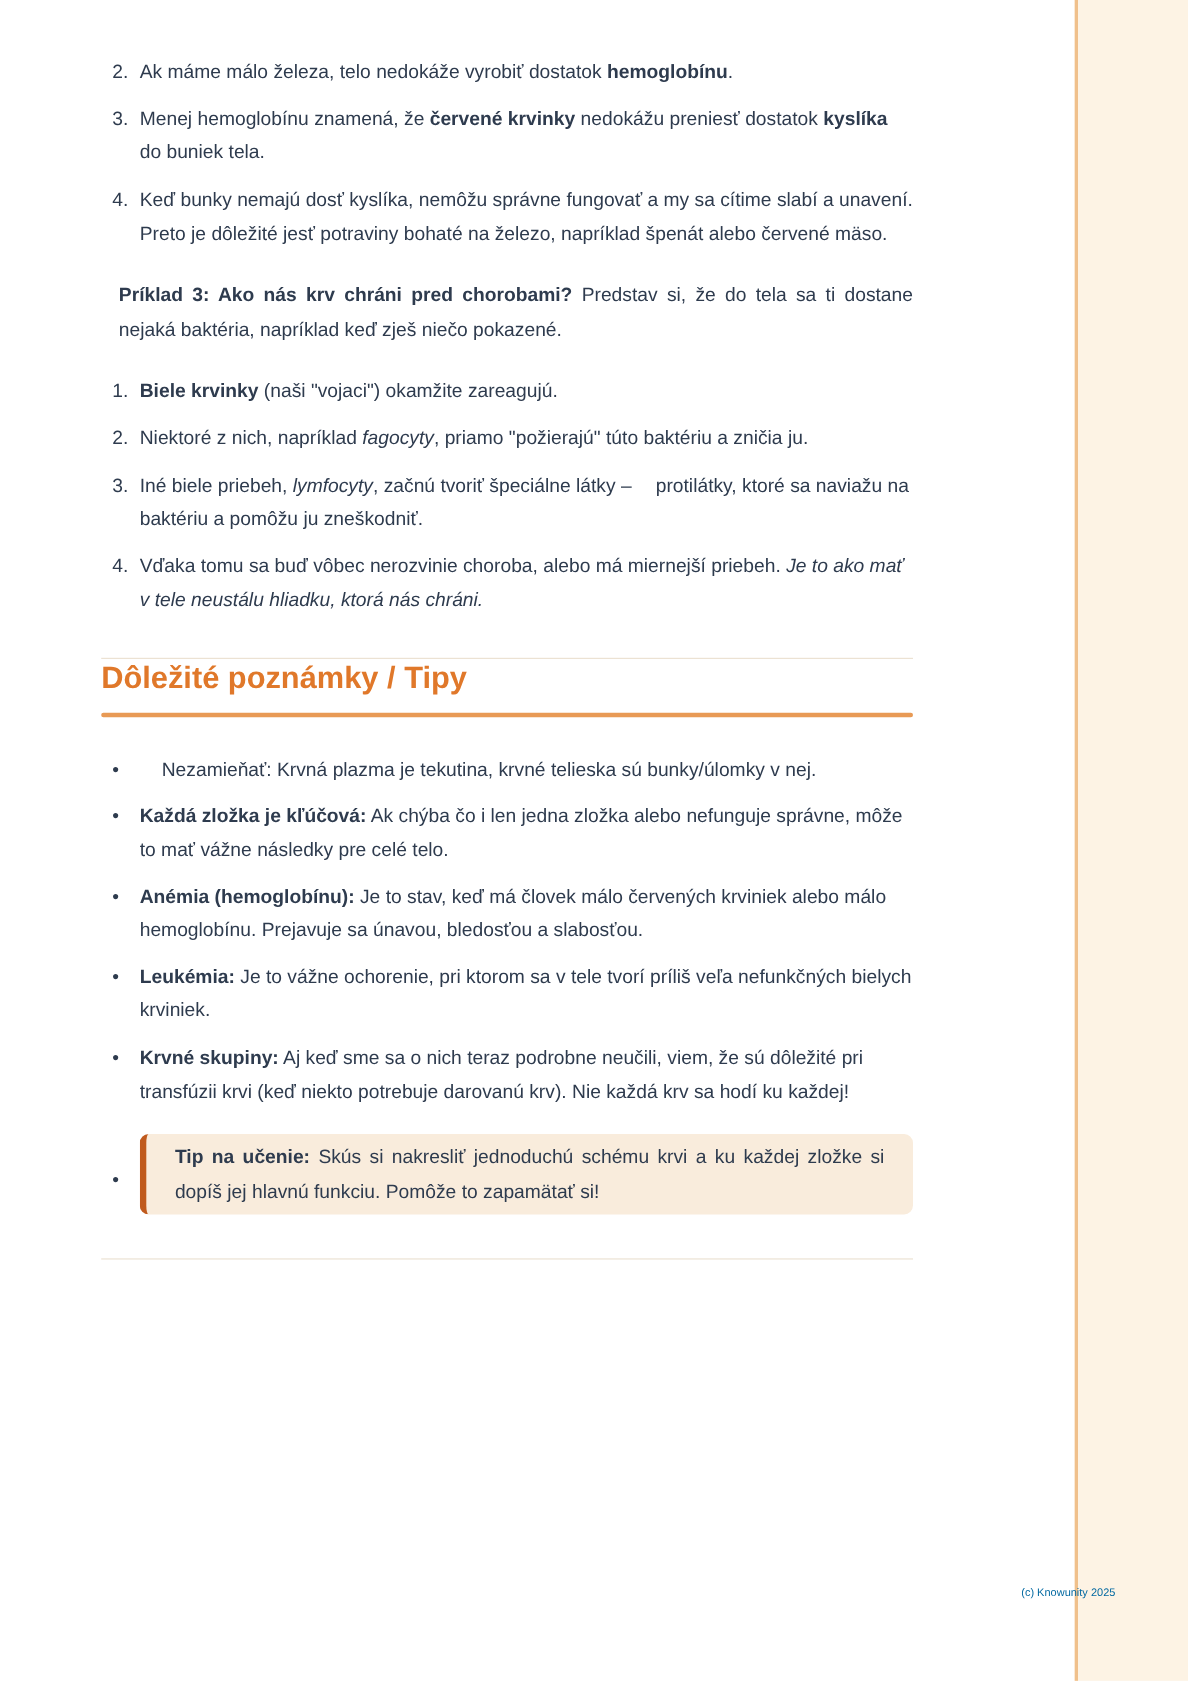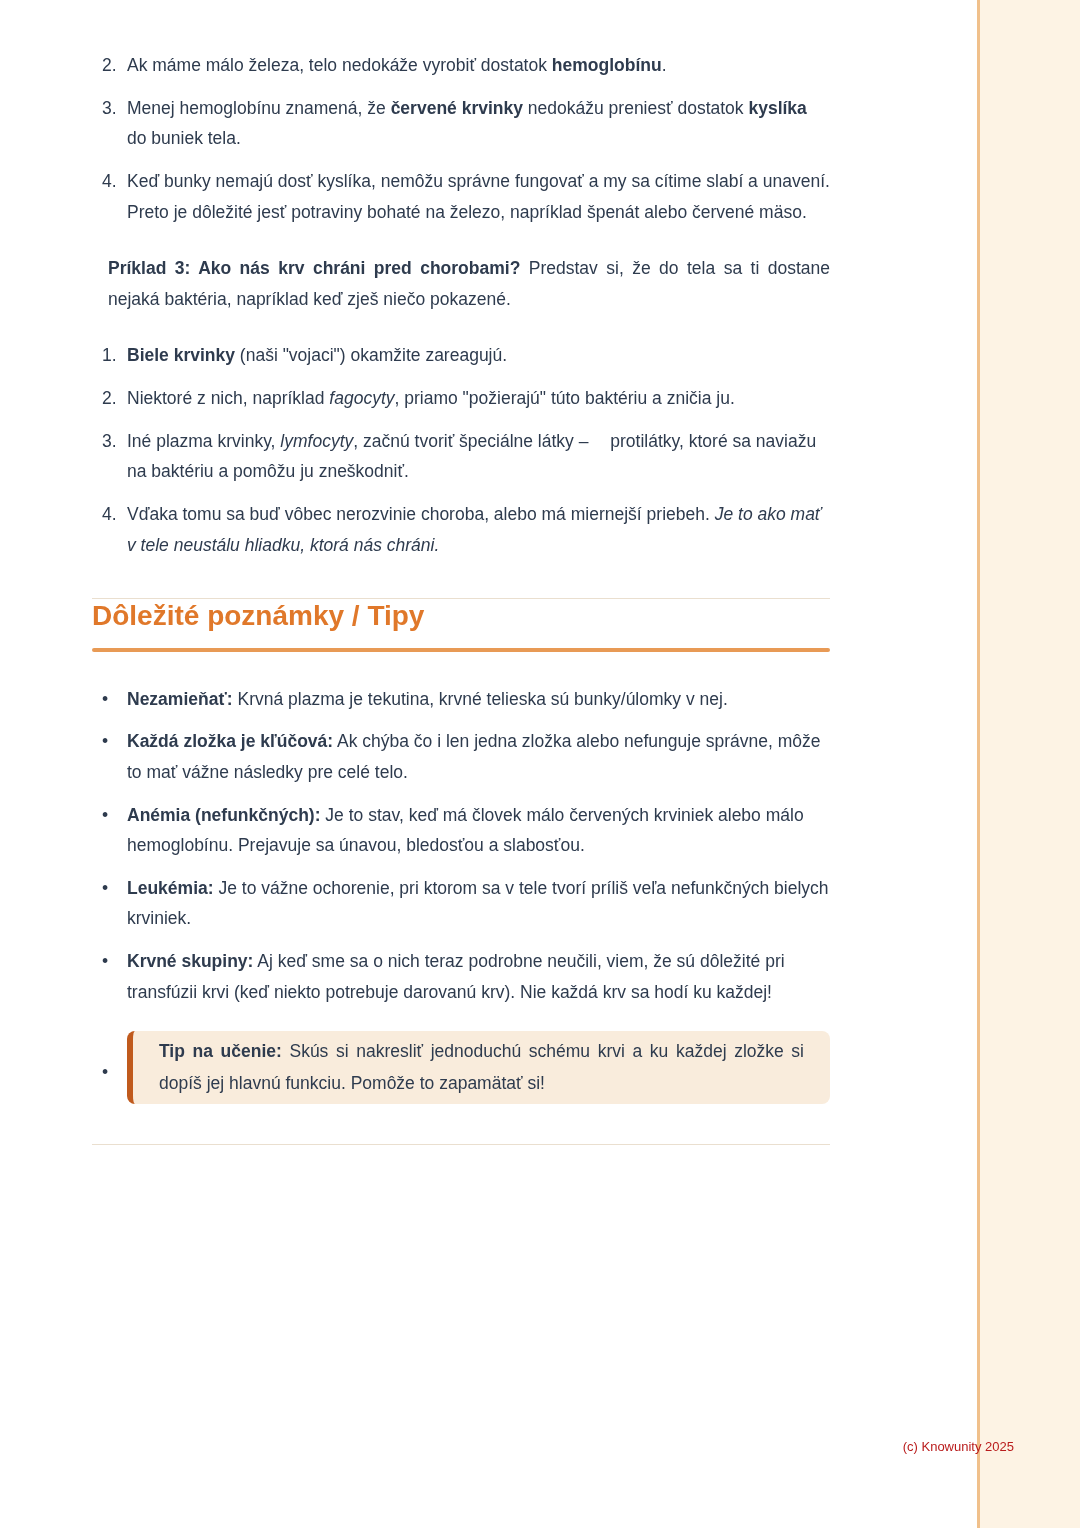--- a/index.html
+++ b/index.html
@@ -61,22 +61,22 @@
     border-left: 6px solid var(--tip_border, #c05a1d);
     border-radius: 8px;
     padding: 5px 26px;
   }
   .tip-text { text-align: justify; line-height: 1.8; }
   .divider.final { margin-top: 40px; }
   .footer {
     position: absolute;
     right: 66px;
     bottom: 74px;
-    font-size: 13px;
-    color: #b91c1c;
+    font-size: 10px;
+    color: #0369a1;
     z-index: 2;
   }
 </style>
 </head>
 <body>
 
 <div class="side-strip"></div>
 
 <div class="content">
 
@@ -101,45 +101,45 @@
     <li class="nitem">
       <span class="nmark">1.</span>
       <div class="ntext"><span style="font-weight: 700;">Biele krvinky</span><span> (naši "vojaci") okamžite zareagujú.</span></div>
     </li>
     <li class="nitem">
       <span class="nmark">2.</span>
       <div class="ntext"><span>Niektoré z nich, napríklad </span><span style="font-style: italic;">fagocyty</span><span>, priamo "požierajú" túto baktériu a zničia ju.</span></div>
     </li>
     <li class="nitem">
       <span class="nmark">3.</span>
-      <div class="ntext"><span>Iné plazma krvinky, </span><span style="font-style: italic;">lymfocyty</span><span>, začnú tvoriť špeciálne látky – </span><span style="font-weight: 400; margin-left: 17px;">protilátky</span><span>, ktoré sa naviažu na baktériu a pomôžu ju zneškodniť.</span></div>
+      <div class="ntext"><span>Iné biele priebeh, </span><span style="font-style: italic;">lymfocyty</span><span>, začnú tvoriť špeciálne látky – </span><span style="font-weight: 400; margin-left: 17px;">protilátky</span><span>, ktoré sa naviažu na baktériu a pomôžu ju zneškodniť.</span></div>
     </li>
     <li class="nitem">
       <span class="nmark">4.</span>
       <div class="ntext"><span>Vďaka tomu sa buď vôbec nerozvinie choroba, alebo má miernejší priebeh. </span><span style="font-style: italic;">Je to ako mať v tele neustálu hliadku, ktorá nás chráni.</span></div>
     </li>
   </ol>
 
   <hr class="divider">
 
   <h1 class="heading">Dôležité poznámky / Tipy</h1>
   <div class="heading-rule"></div>
 
   <ul class="blist">
     <li class="bitem">
       <span class="bmark">•</span>
-      <div class="ntext"><span style="font-weight: 700;">Nezamieňať:</span><span> Krvná plazma je tekutina, krvné telieska sú bunky/úlomky v nej.</span></div>
+      <div class="ntext"><span style="font-weight: 400; margin-left: 20px;">Nezamieňať:</span><span> Krvná plazma je tekutina, krvné telieska sú bunky/úlomky v nej.</span></div>
     </li>
     <li class="bitem">
       <span class="bmark">•</span>
       <div class="ntext"><span style="font-weight: 700; text-align: center;">Každá zložka je kľúčová:</span><span> Ak chýba čo i len jedna zložka alebo nefunguje správne, môže to mať vážne následky pre celé telo.</span></div>
     </li>
     <li class="bitem">
       <span class="bmark">•</span>
-      <div class="ntext"><span style="font-weight: 700;">Anémia (nefunkčných):</span><span> Je to stav, keď má človek málo červených krviniek alebo málo hemoglobínu. Prejavuje sa únavou, bledosťou a slabosťou.</span></div>
+      <div class="ntext"><span style="font-weight: 700;">Anémia (hemoglobínu):</span><span> Je to stav, keď má človek málo červených krviniek alebo málo hemoglobínu. Prejavuje sa únavou, bledosťou a slabosťou.</span></div>
     </li>
     <li class="bitem">
       <span class="bmark">•</span>
       <div class="ntext"><span style="font-weight: 700;">Leukémia:</span><span> Je to vážne ochorenie, pri ktorom sa v tele tvorí príliš veľa nefunkčných bielych krviniek.</span></div>
     </li>
     <li class="bitem">
       <span class="bmark">•</span>
       <div class="ntext"><span style="font-weight: 700;">Krvné skupiny:</span><span> Aj keď sme sa o nich teraz podrobne neučili, viem, že sú dôležité pri transfúzii krvi (keď niekto potrebuje darovanú krv). Nie každá krv sa hodí ku každej!</span></div>
     </li>
   </ul>

